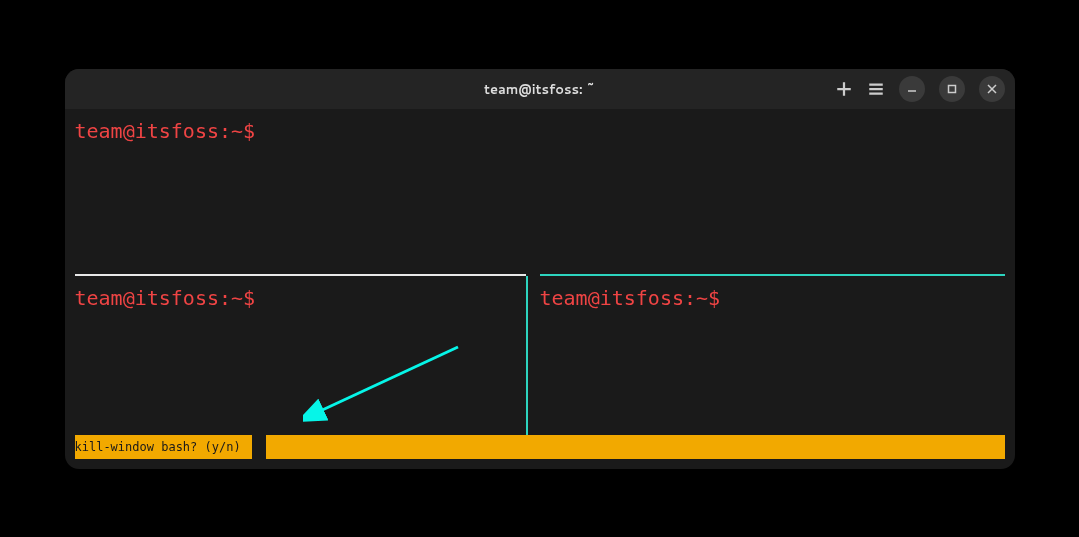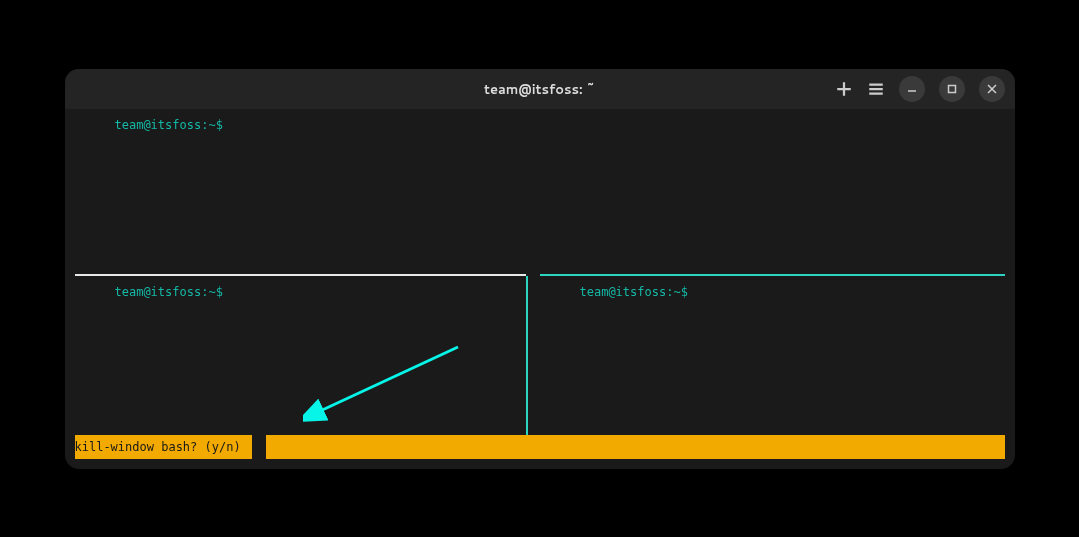--- a/index.html
+++ b/index.html
@@ -112,24 +112,23 @@
     }
     .divider-v {
       width: 2px;
       background: #2dd4bf;
     }
     .pane-right {
       flex: 1;
       padding: 8px 0 0 12px;
     }
     .prompt-line {
-      color: #14b8a6;
-      font-size: 12px;
+      color: #ef4444;
+      font-size: 20px;
       line-height: 1.4;
-      margin-left: 40px;
     }
     .status-bar {
       height: 24px;
       display: flex;
       align-items: stretch;
     }
     .status-prompt {
       background: #f2a900;
       color: #1a1a1a;
       font-size: 12px;

